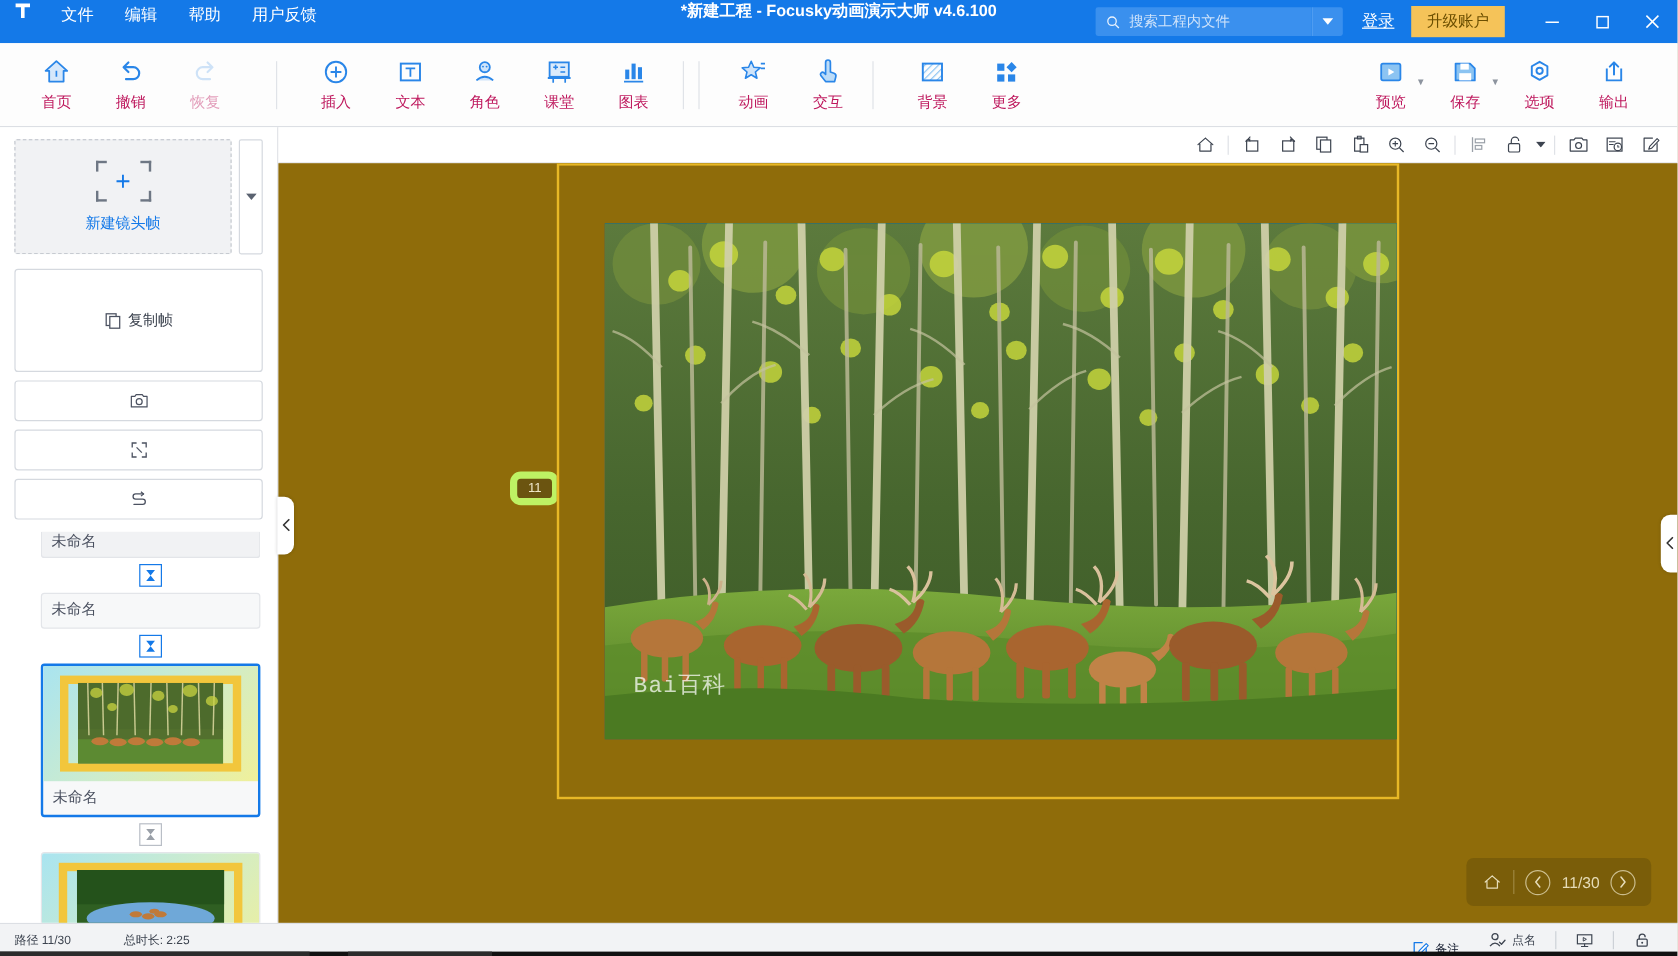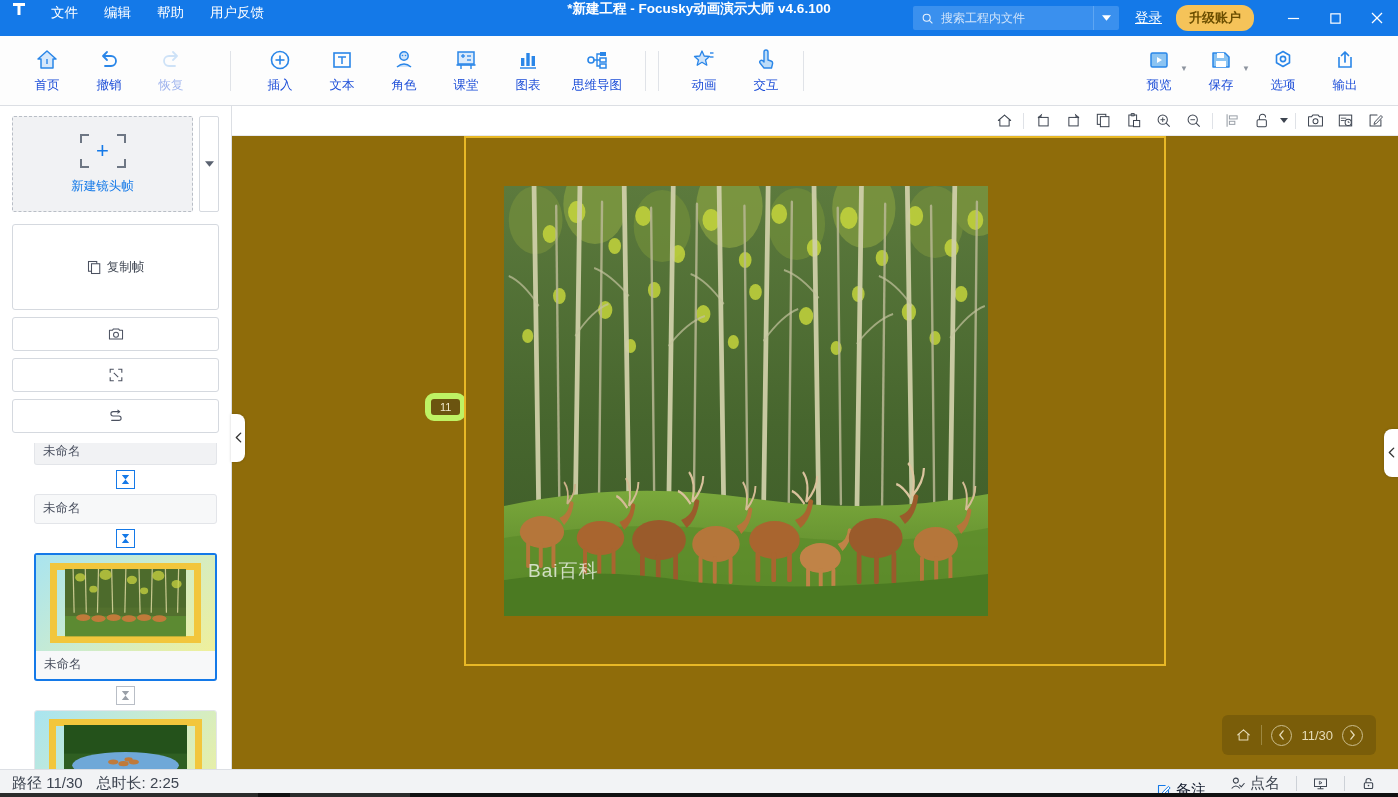--- a/index.html
+++ b/index.html
@@ -35,38 +35,38 @@
     font-size: 12px; width: 100%; font-family: inherit;
   }
   .search-input::placeholder { color: #cfe3fa; }
   .search-caret {
     width: 26px; height: 24px; background: #3a90ee; border-left: 1px solid #5ea6f2;
     border-radius: 0 2px 2px 0; display: flex; align-items: center; justify-content: center;
     cursor: pointer;
   }
   .login-link { font-size: 13.5px; margin: 0 14px 0 16px; text-decoration: underline; cursor: pointer; }
   .upgrade-btn {
-    background: #f5c359; color: #6b4e00; font-size: 13px; font-weight: 700;
-    border: none; border-radius: 12px; padding: 4px 13px; cursor: pointer; font-family: inherit;
+    background: #f5c359; color: #6b4e00; font-size: 13px; font-weight: 400;
+    border: none; border-radius: 0; padding: 4px 13px; cursor: pointer; font-family: inherit;
   }
   .wctrls { display: flex; margin-left: 18px; height: 100%; }
   .wbtn { width: 42px; height: 36px; display: flex; align-items: center; justify-content: center; cursor: pointer; }
 
   
   .ribbon {
     height: 70px; flex: 0 0 70px; background: #fdfdfd; display: flex; align-items: center;
     border-bottom: 1px solid #dcdfe4; position: relative;
   }
   .rb-group { display: flex; align-items: center; height: 100%; }
   .rb-item {
     width: 62px; height: 68px; display: flex; flex-direction: column; align-items: center;
     justify-content: center; gap: 5px; cursor: pointer; position: relative;
   }
   .rb-item.disabled { opacity: .42; cursor: default; }
-  .rb-label { font-size: 12.5px; color: #1d4ed8; white-space: nowrap; }
+  .rb-label { font-size: 12.5px; color: #be185d; white-space: nowrap; }
   .rb-ico { width: 24px; height: 24px; display: block; }
   .rb-sep { width: 1px; height: 40px; background: #e0e3e8; margin: 0 6px; }
   .rb-caret { position: absolute; right: 2px; top: 27px; font-size: 8px; color: #8d949f; }
   .rb-item.wide { width: 76px; }
 
   
   .body-row { flex: 1; display: flex; min-height: 0; position: relative; }
 
   
   .sidebar {
@@ -167,22 +167,22 @@
   .ct-sep { width: 1px; height: 16px; background: #dfe2e7; margin: 0 4px; }
 
   .canvas {
     flex: 1; position: relative; background: #8f6c0a; overflow: hidden; min-height: 0;
   }
   .frame-outer {
     position: absolute; left: 232px; top: 0px; width: 702px; height: 530px;
     border: 2px solid #e8b826; background: #8f6c0a; box-sizing: border-box;
   }
   .photo-main {
-    position: absolute; left: 272px; top: 50px; width: 484px; height: 430px;
-    background: #0369a1; overflow: hidden; border: 0;
+    position: absolute; left: 272px; top: 50px; width: 660px; height: 430px;
+    background: #0369a1; overflow: hidden; border: 0; font-family: Liberation Mono, monospace;
   }
   .badge-11 {
     position: absolute; left: 193px; top: 257px; background: #6b5410; color: #efe7c9;
     font-size: 11px; border-radius: 9px; padding: 2px 9px; border: 6px solid #bef264;
   }
   .navpill {
     position: absolute; right: 22px; bottom: 14px; height: 40px; background: #7a5d09;
     border-radius: 6px; display: flex; align-items: center; gap: 9px; padding: 0 13px;
     color: #e6dcb8; font-size: 13px;
   }
@@ -200,21 +200,21 @@
     resize: none; outline: none; line-height: 1.5; background: #fff;
   }
   .notes-expand {
     position: absolute; right: 52px; bottom: 14px; width: 16px; height: 16px;
     cursor: pointer; color: #9aa0a8;
   }
 
   
   .statusbar {
     height: 28px; flex: 0 0 28px; background: #f2f3f5; border-top: 1px solid #dcdfe4;
-    display: flex; align-items: center; padding: 0 10px; font-size: 15px; color: #3d4450;
+    display: flex; align-items: center; padding: 0 10px; font-size: 10px; color: #3d4450; gap: 30px;
   }
   .sb-right { margin-left: auto; display: flex; align-items: center; gap: 0; }
   .sb-btn {
     display: flex; align-items: center; gap: 5px; padding: 0 12px; height: 26px; cursor: pointer;
   }
   .sb-btn.active { color: #0f172a; margin-top: 14px; }
   .sb-sep { width: 1px; height: 15px; background: #cdd1d7; margin: 0 4px; }
   .sb-ico { width: 15px; height: 15px; display: block; }
   .path-text { margin-left: 2px; }
   .dur-text { margin-left: 14px; }
@@ -349,30 +349,20 @@
       </div>
       <div class="rb-item">
         <svg class="rb-ico" viewBox="0 0 24 24">
           <rect x="5" y="10" width="3.4" height="8" fill="#2a86e8"></rect>
           <rect x="10.3" y="5" width="3.4" height="13" fill="#2a86e8"></rect>
           <rect x="15.6" y="8" width="3.4" height="10" fill="#2a86e8"></rect>
           <line x1="4" y1="20" x2="20" y2="20" stroke="#2a86e8" stroke-width="1.5"></line>
         </svg>
         <span class="rb-label">图表</span>
       </div>
-      <div class="rb-item wide">
-        <svg class="rb-ico" viewBox="0 0 24 24">
-          <circle cx="6" cy="12" r="3" fill="none" stroke="#2a86e8" stroke-width="1.6"></circle>
-          <rect x="15" y="4" width="6" height="4" fill="#2a86e8"></rect>
-          <rect x="15" y="10" width="6" height="4" fill="none" stroke="#2a86e8" stroke-width="1.5"></rect>
-          <rect x="15" y="16" width="6" height="4" fill="none" stroke="#2a86e8" stroke-width="1.5"></rect>
-          <path d="M9 12 H12 V6 H15 M12 12 H15 M12 12 V18 H15" fill="none" stroke="#2a86e8" stroke-width="1.4"></path>
-        </svg>
-        <span class="rb-label">思维导图</span>
-      </div>
     </div>
     <div class="rb-sep" style="margin-left:10px"></div>
 
     <div class="rb-sep"></div>
 
     <div class="rb-group" style="margin-left:8px">
       <div class="rb-item">
         <svg class="rb-ico" viewBox="0 0 24 24">
           <path d="M10 3 L12.2 8 L17.5 8.5 L13.5 12 L14.8 17.2 L10 14.3 L5.2 17.2 L6.5 12 L2.5 8.5 L7.8 8 Z" fill="#cfe4fa" stroke="#2a86e8" stroke-width="1.3" stroke-linejoin="round"></path>
           <line x1="18" y1="5" x2="21.5" y2="5" stroke="#2a86e8" stroke-width="1.4"></line>
@@ -382,20 +372,42 @@
       </div>
       <div class="rb-item">
         <svg class="rb-ico" viewBox="0 0 24 24">
           <path d="M10 4 a2 2 0 0 1 4 0 v8 l3 1 a2.5 2.5 0 0 1 1.5 3 l-1 4 H10 L6 15 a1.8 1.8 0 0 1 2.6 -2.4 L10 14 Z" fill="#bcdcf8" stroke="#2a86e8" stroke-width="1.4" stroke-linejoin="round"></path>
         </svg>
         <span class="rb-label">交互</span>
       </div>
     </div>
     <div class="rb-sep"></div>
 
+    <div class="rb-group" style="margin-left:12px">
+      <div class="rb-item">
+        <svg class="rb-ico" viewBox="0 0 24 24">
+          <defs>
+            <pattern id="hatch" width="4" height="4" patternUnits="userSpaceOnUse" patternTransform="rotate(45)">
+              <line x1="0" y1="0" x2="0" y2="4" stroke="#8cc4f2" stroke-width="2"></line>
+            </pattern>
+          </defs>
+          <rect x="4" y="5" width="16" height="14" fill="url(#hatch)" stroke="#2a86e8" stroke-width="1.6"></rect>
+        </svg>
+        <span class="rb-label">背景</span>
+      </div>
+      <div class="rb-item">
+        <svg class="rb-ico" viewBox="0 0 24 24">
+          <rect x="4" y="5" width="6" height="6" fill="#2a86e8"></rect>
+          <rect x="13" y="5" width="6" height="6" fill="#2a86e8" transform="rotate(45 16 8)"></rect>
+          <rect x="4" y="14" width="6" height="6" fill="#2a86e8"></rect>
+          <rect x="13" y="14" width="6" height="6" fill="#2a86e8"></rect>
+        </svg>
+        <span class="rb-label">更多</span>
+      </div>
+    </div>
 
     <div class="rb-group" style="margin-left:auto; margin-right:22px">
       <div class="rb-item">
         <svg class="rb-ico" viewBox="0 0 24 24">
           <rect x="4" y="5" width="16" height="14" rx="1.5" fill="#8cc4f2" stroke="#2a86e8" stroke-width="1.5"></rect>
           <path d="M10 9 L15 12 L10 15 Z" fill="#ffffff"></path>
         </svg>
         <span class="rb-label">预览</span>
         <span class="rb-caret">▼</span>
       </div>

